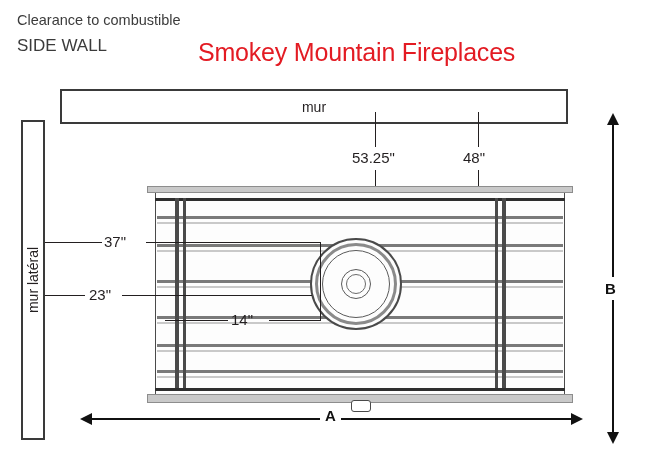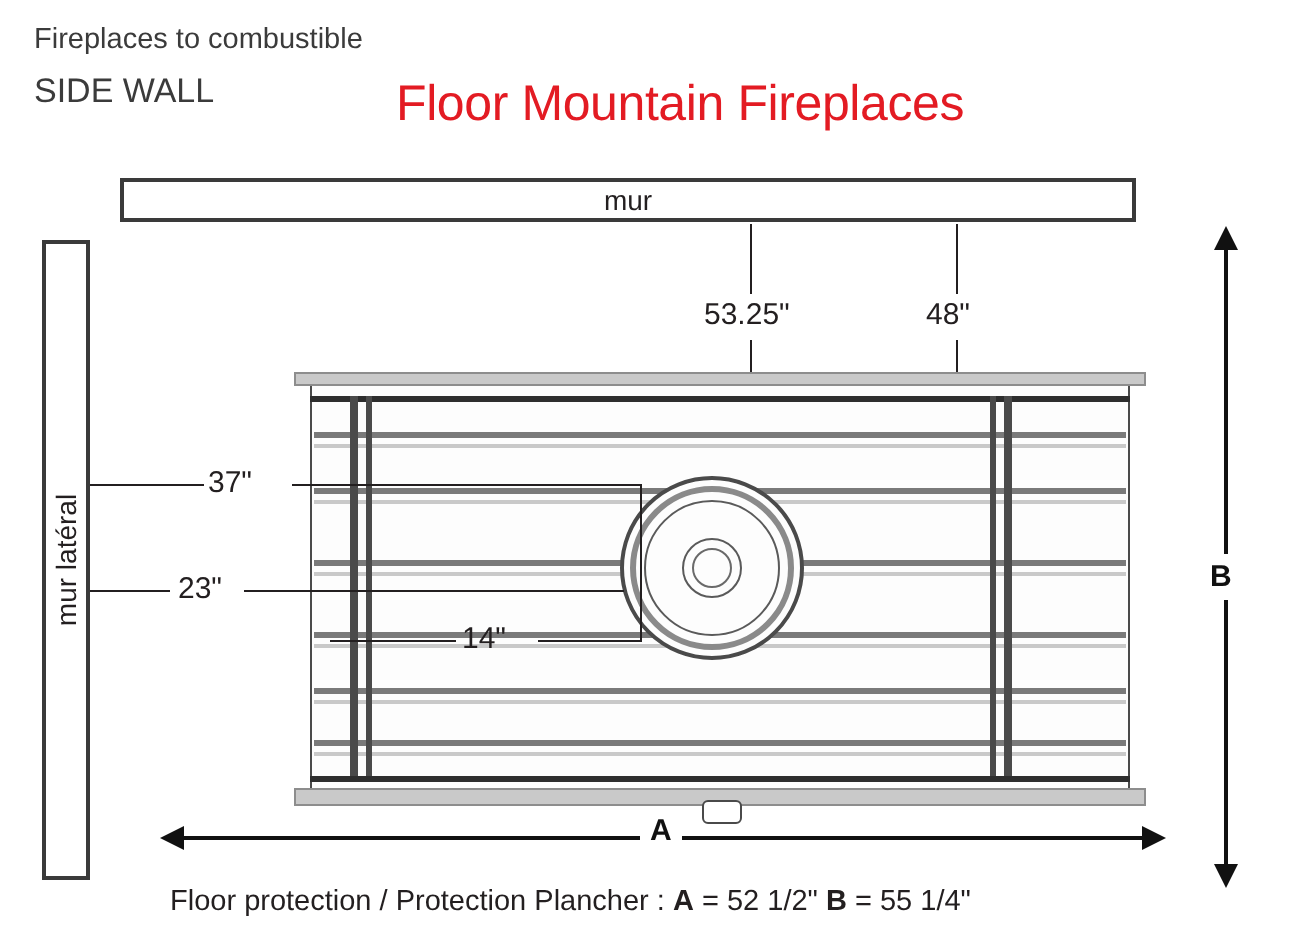--- a/index.html
+++ b/index.html
@@ -33,21 +33,21 @@
   #brand-title {
     left: 198px; top: 38px;
     font-size: 25px;
     color: #e31b23;
     letter-spacing: -0.2px;
   }
   
   #wall-top {
     position: absolute;
     left: 60px; top: 89px;
-    width: 508px; height: 22px;
+    width: 508px; height: 35px;
     border: 2.5px solid #3a3a3a;
     background: #ffffff;
     box-sizing: border-box;
   }
   #wall-top-label {
     position: absolute;
     left: 0; top: 0;
     width: 100%; height: 100%;
     display: flex; align-items: center; justify-content: center;
     font-size: 14px;
@@ -189,23 +189,23 @@
     color: #231f20;
     white-space: nowrap;
   }
   #footer-caption b { font-weight: bold; }
 </style>
 </head>
 <body>
 
 <div id="canvas">
 
-  <div class="txt" id="clearance-line1">Fireplaces to combustible</div>
+  <div class="txt" id="clearance-line1">Clearance to combustible</div>
   <div class="txt" id="clearance-line2">SIDE WALL</div>
-  <div class="txt" id="brand-title">Floor Mountain Fireplaces</div>
+  <div class="txt" id="brand-title">Smokey Mountain Fireplaces</div>
 
   <div id="wall-top">
     <div id="wall-top-label">mur</div>
   </div>
 
   <div id="wall-side">
     <div id="wall-side-label">mur latéral</div>
   </div>
 
   <div class="vline" style="left:375px; top:112px; height:35px;"></div>
@@ -276,21 +276,14 @@
   </div>
   <div id="label-A">A</div>
 
   <div id="arrow-B">
     <div class="shaft"></div>
     <div class="arrowhead ah-top"></div>
     <div class="arrowhead ah-bot"></div>
   </div>
   <div id="label-B">B</div>
 
-  <div id="footer-caption">
-    <span>Floor protection / Protection Plancher :</span>
-    <b>A</b>
-    <span>= 52 1/2"</span>
-    <b>B</b>
-    <span>= 55 1/4"</span>
-  </div>
 
 </div>
 
 </body></html>

